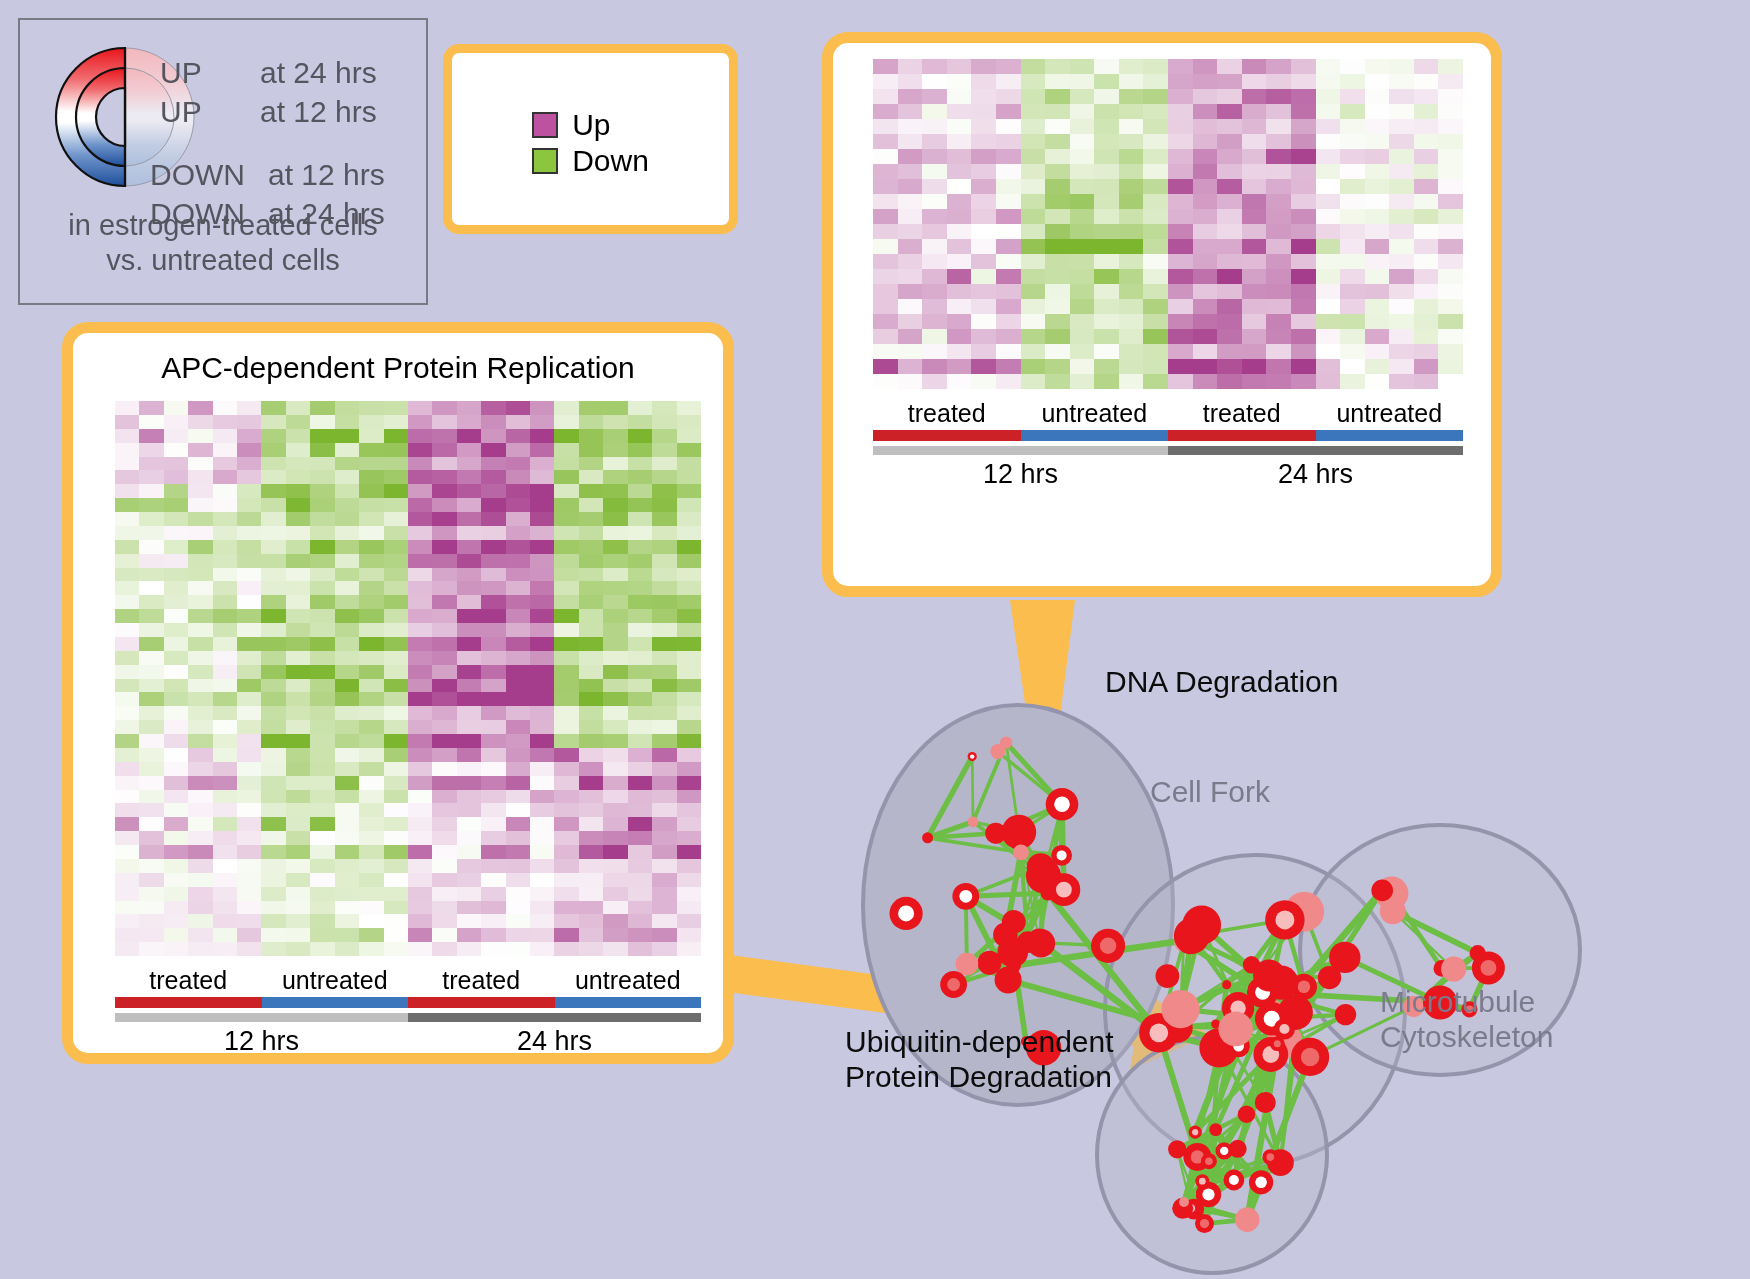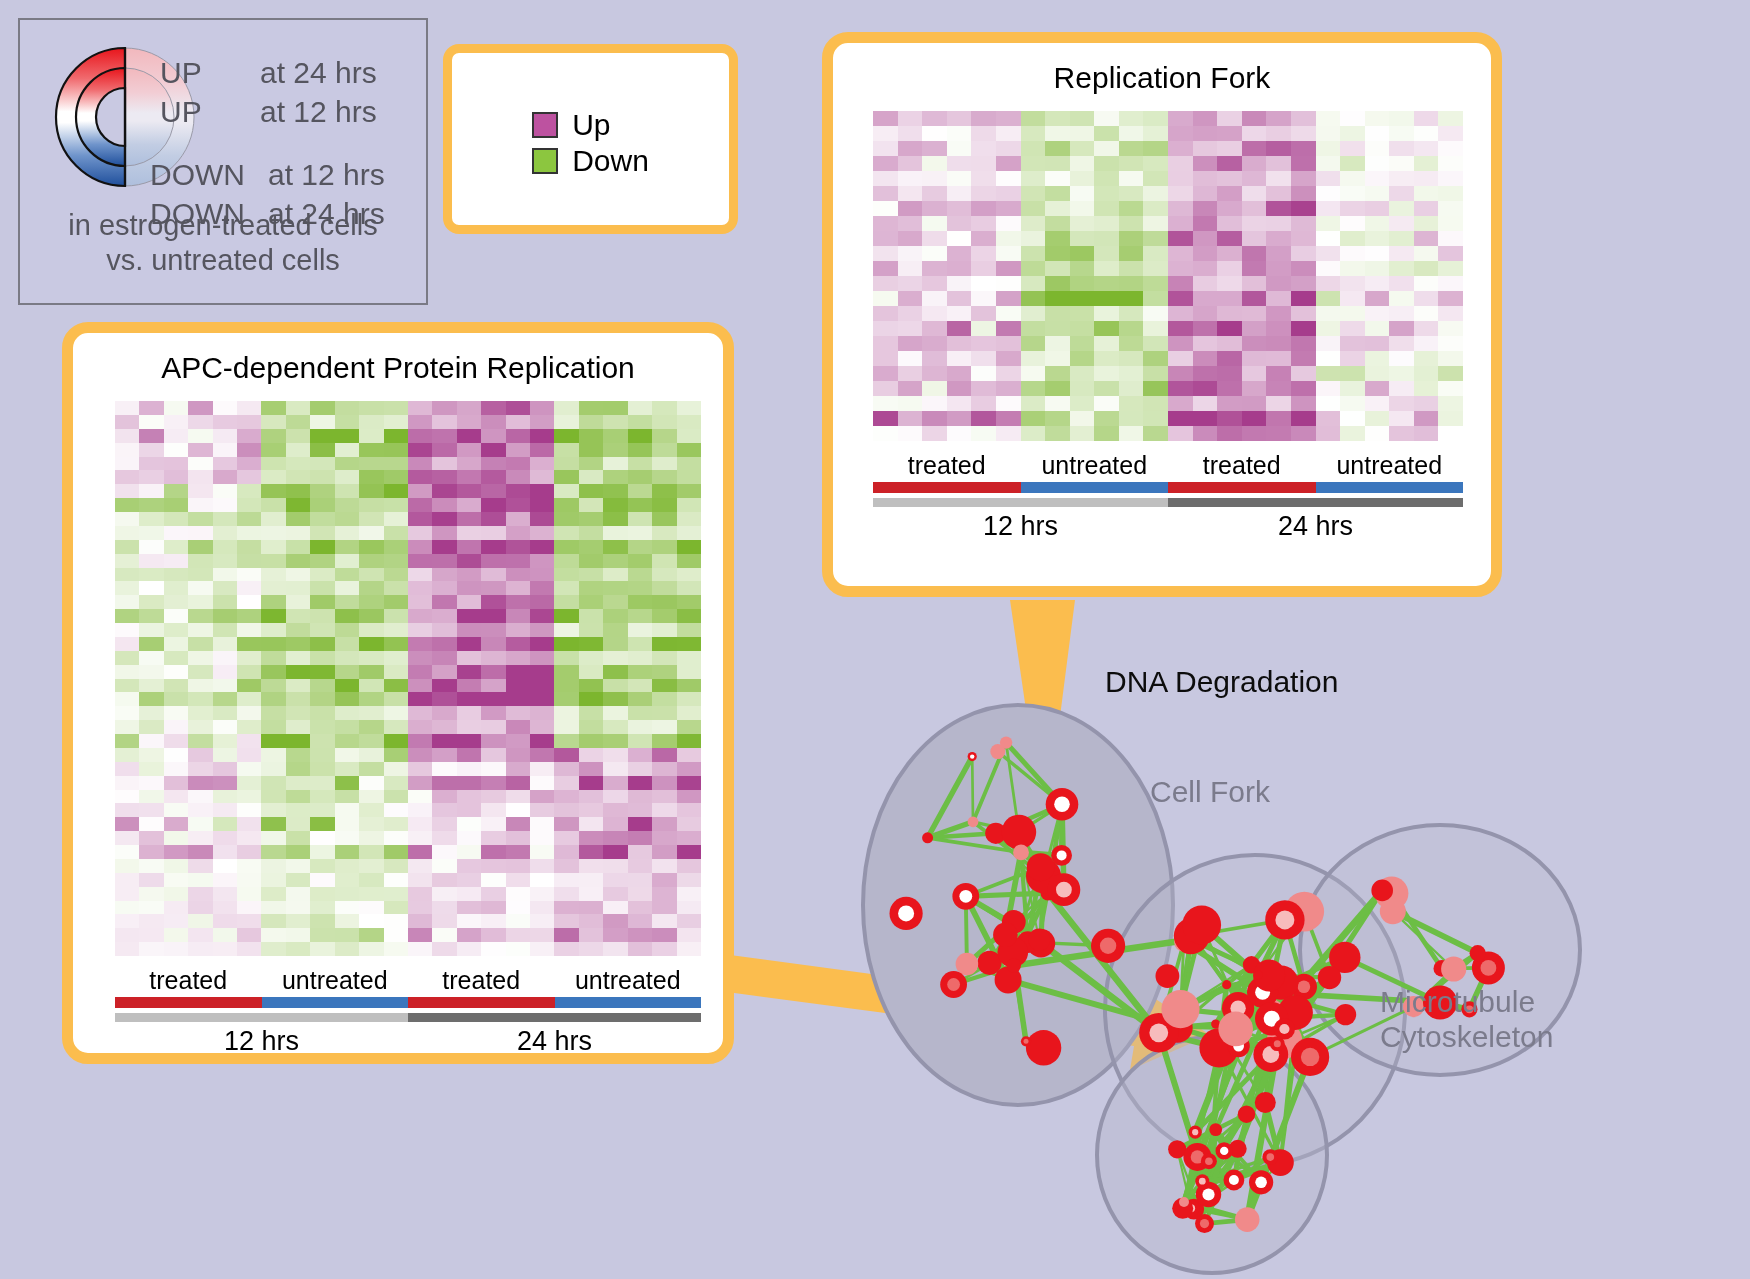--- a/index.html
+++ b/index.html
@@ -567,24 +567,25 @@
         <circle cx="408.9" cy="541.2" r="3.8" fill="#ee6a6a"></circle>
         <circle cx="395.2" cy="512.2" r="6.6" fill="#e8151c"></circle>
         <circle cx="395.2" cy="512.2" r="3.1" fill="#f7bcbc"></circle>
       </g>
   </svg>
 
   <div class="cluster-label" id="lbl-dna">DNA Degradation</div>
   <div class="cluster-label" id="lbl-cc">Cell Fork</div>
   <div class="cluster-label" id="lbl-mt">Microtubule
 Cytoskeleton</div>
+  <div class="cluster-label" id="lbl-ub">Ubiquitin-dependent
+Protein Degradation</div>
 </div>
 
 <div class="panel" id="panel-rf" style="left:822px; top:32px; width:680px; height:565px;">
-  <div class="panel-title" style="margin-top:18px;">Replication Fork</div>
   <div id="hm-rf" class="hm" style="margin: 16px 28px 0px 40px; height: 330px; grid-template-columns: repeat(24, 1fr); grid-template-rows: repeat(22, 1fr);">
       <div class="hm-cell" style="background:rgb(214,164,201)"></div>
       <div class="hm-cell" style="background:rgb(235,210,229)"></div>
       <div class="hm-cell" style="background:rgb(223,185,214)"></div>
       <div class="hm-cell" style="background:rgb(229,198,221)"></div>
       <div class="hm-cell" style="background:rgb(216,171,205)"></div>
       <div class="hm-cell" style="background:rgb(219,176,208)"></div>
       <div class="hm-cell" style="background:rgb(194,221,157)"></div>
       <div class="hm-cell" style="background:rgb(212,231,186)"></div>
       <div class="hm-cell" style="background:rgb(207,228,179)"></div>

